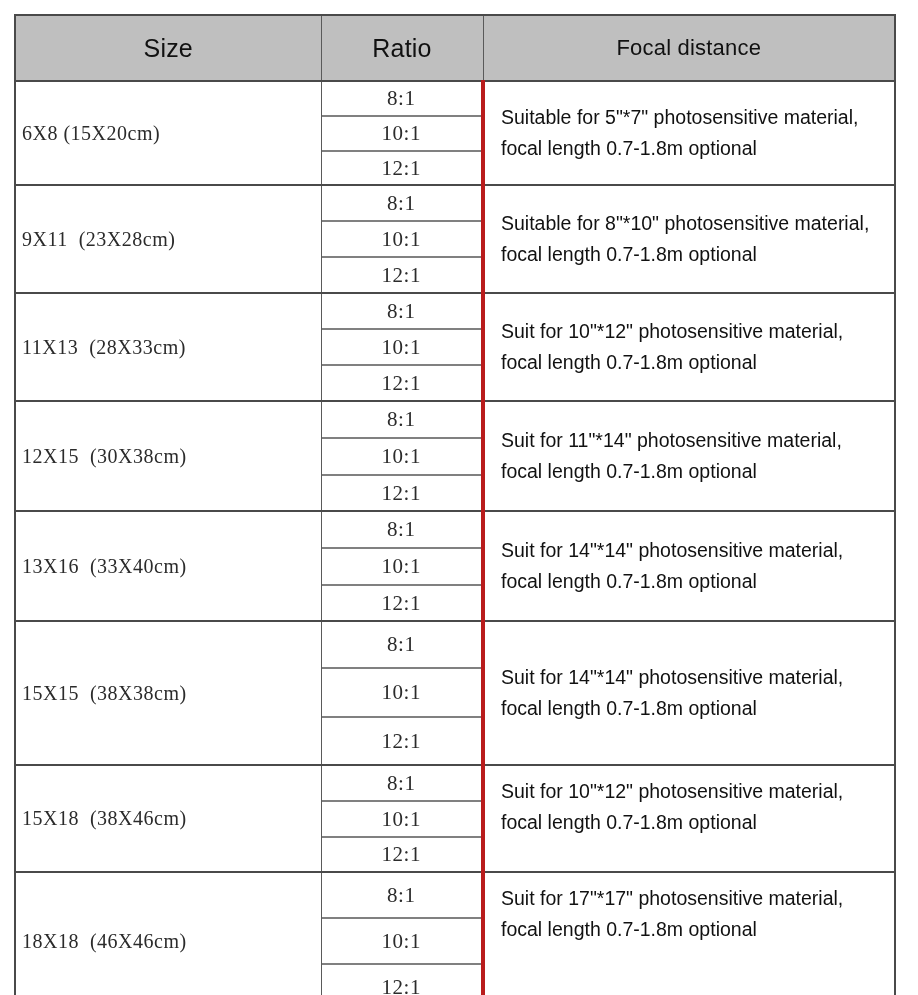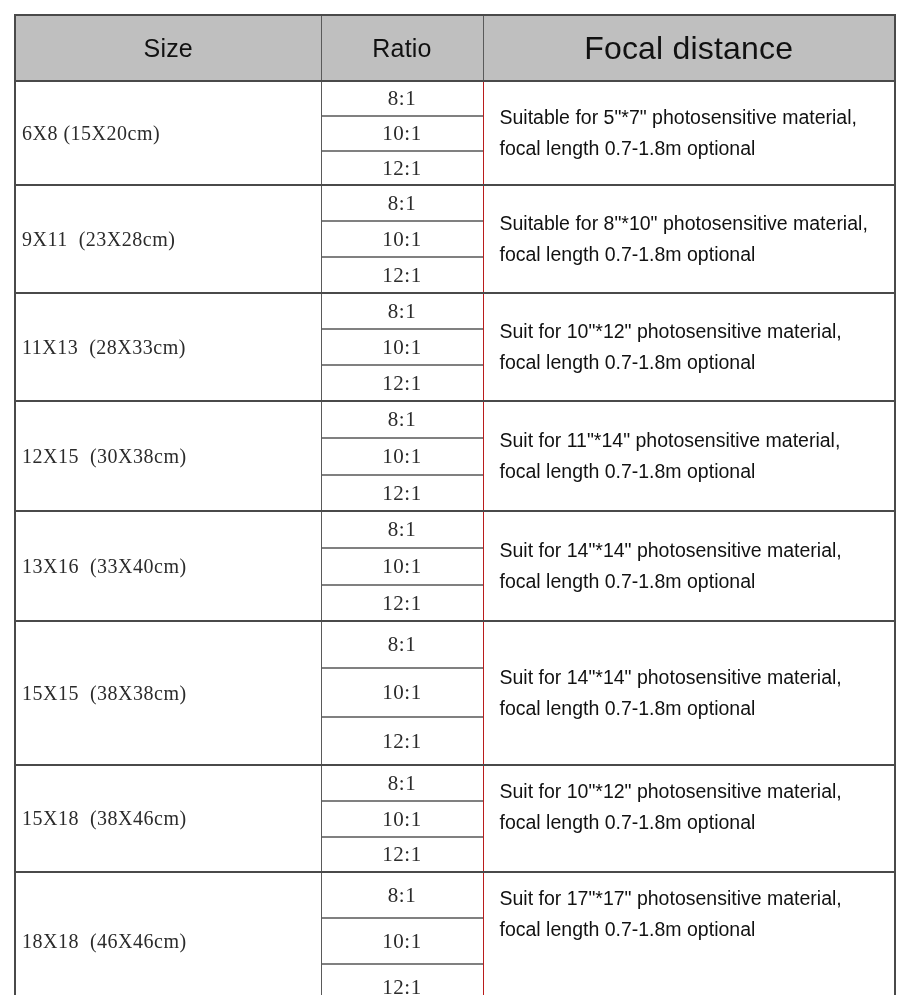--- a/index.html
+++ b/index.html
@@ -49,42 +49,42 @@
     font-weight: 400;
     font-family: "Liberation Sans", sans-serif;
     padding: 0;
     height: 64px;
     vertical-align: middle;
     text-align: center;
     letter-spacing: 0.2px;
   }
   th.h-size  { font-size: 25px; margin-left: 8px; }
   th.h-ratio { font-size: 25px; }
-  th.h-focal { font-size: 32px; }
+  th.h-focal { font-size: 22px; }
 
   
   tbody tr.data-row > td {
     border-top: 2px solid #4a4a4a;
     border-bottom: 2px solid #4a4a4a;
   }
 
   td.size-cell {
     border-right: 1px solid #5a5a5a;
     text-align: left;
     vertical-align: middle;
     font-family: "Liberation Serif", serif;
     font-size: 20px;
     color: #2b2b2b;
     padding: 0 6px;
     letter-spacing: 0.5px;
   }
 
   td.ratio-cell {
     padding: 0;
-    border-right: 1px solid #b91c1c;
+    border-right: 4px solid #b91c1c;
     vertical-align: top;
   }
 
   td.focal-cell {
     padding: 10px 14px 10px 16px;
     vertical-align: top;
     font-family: "Liberation Sans", sans-serif;
     font-size: 19.5px;
     line-height: 1.58;
     color: #111111;

